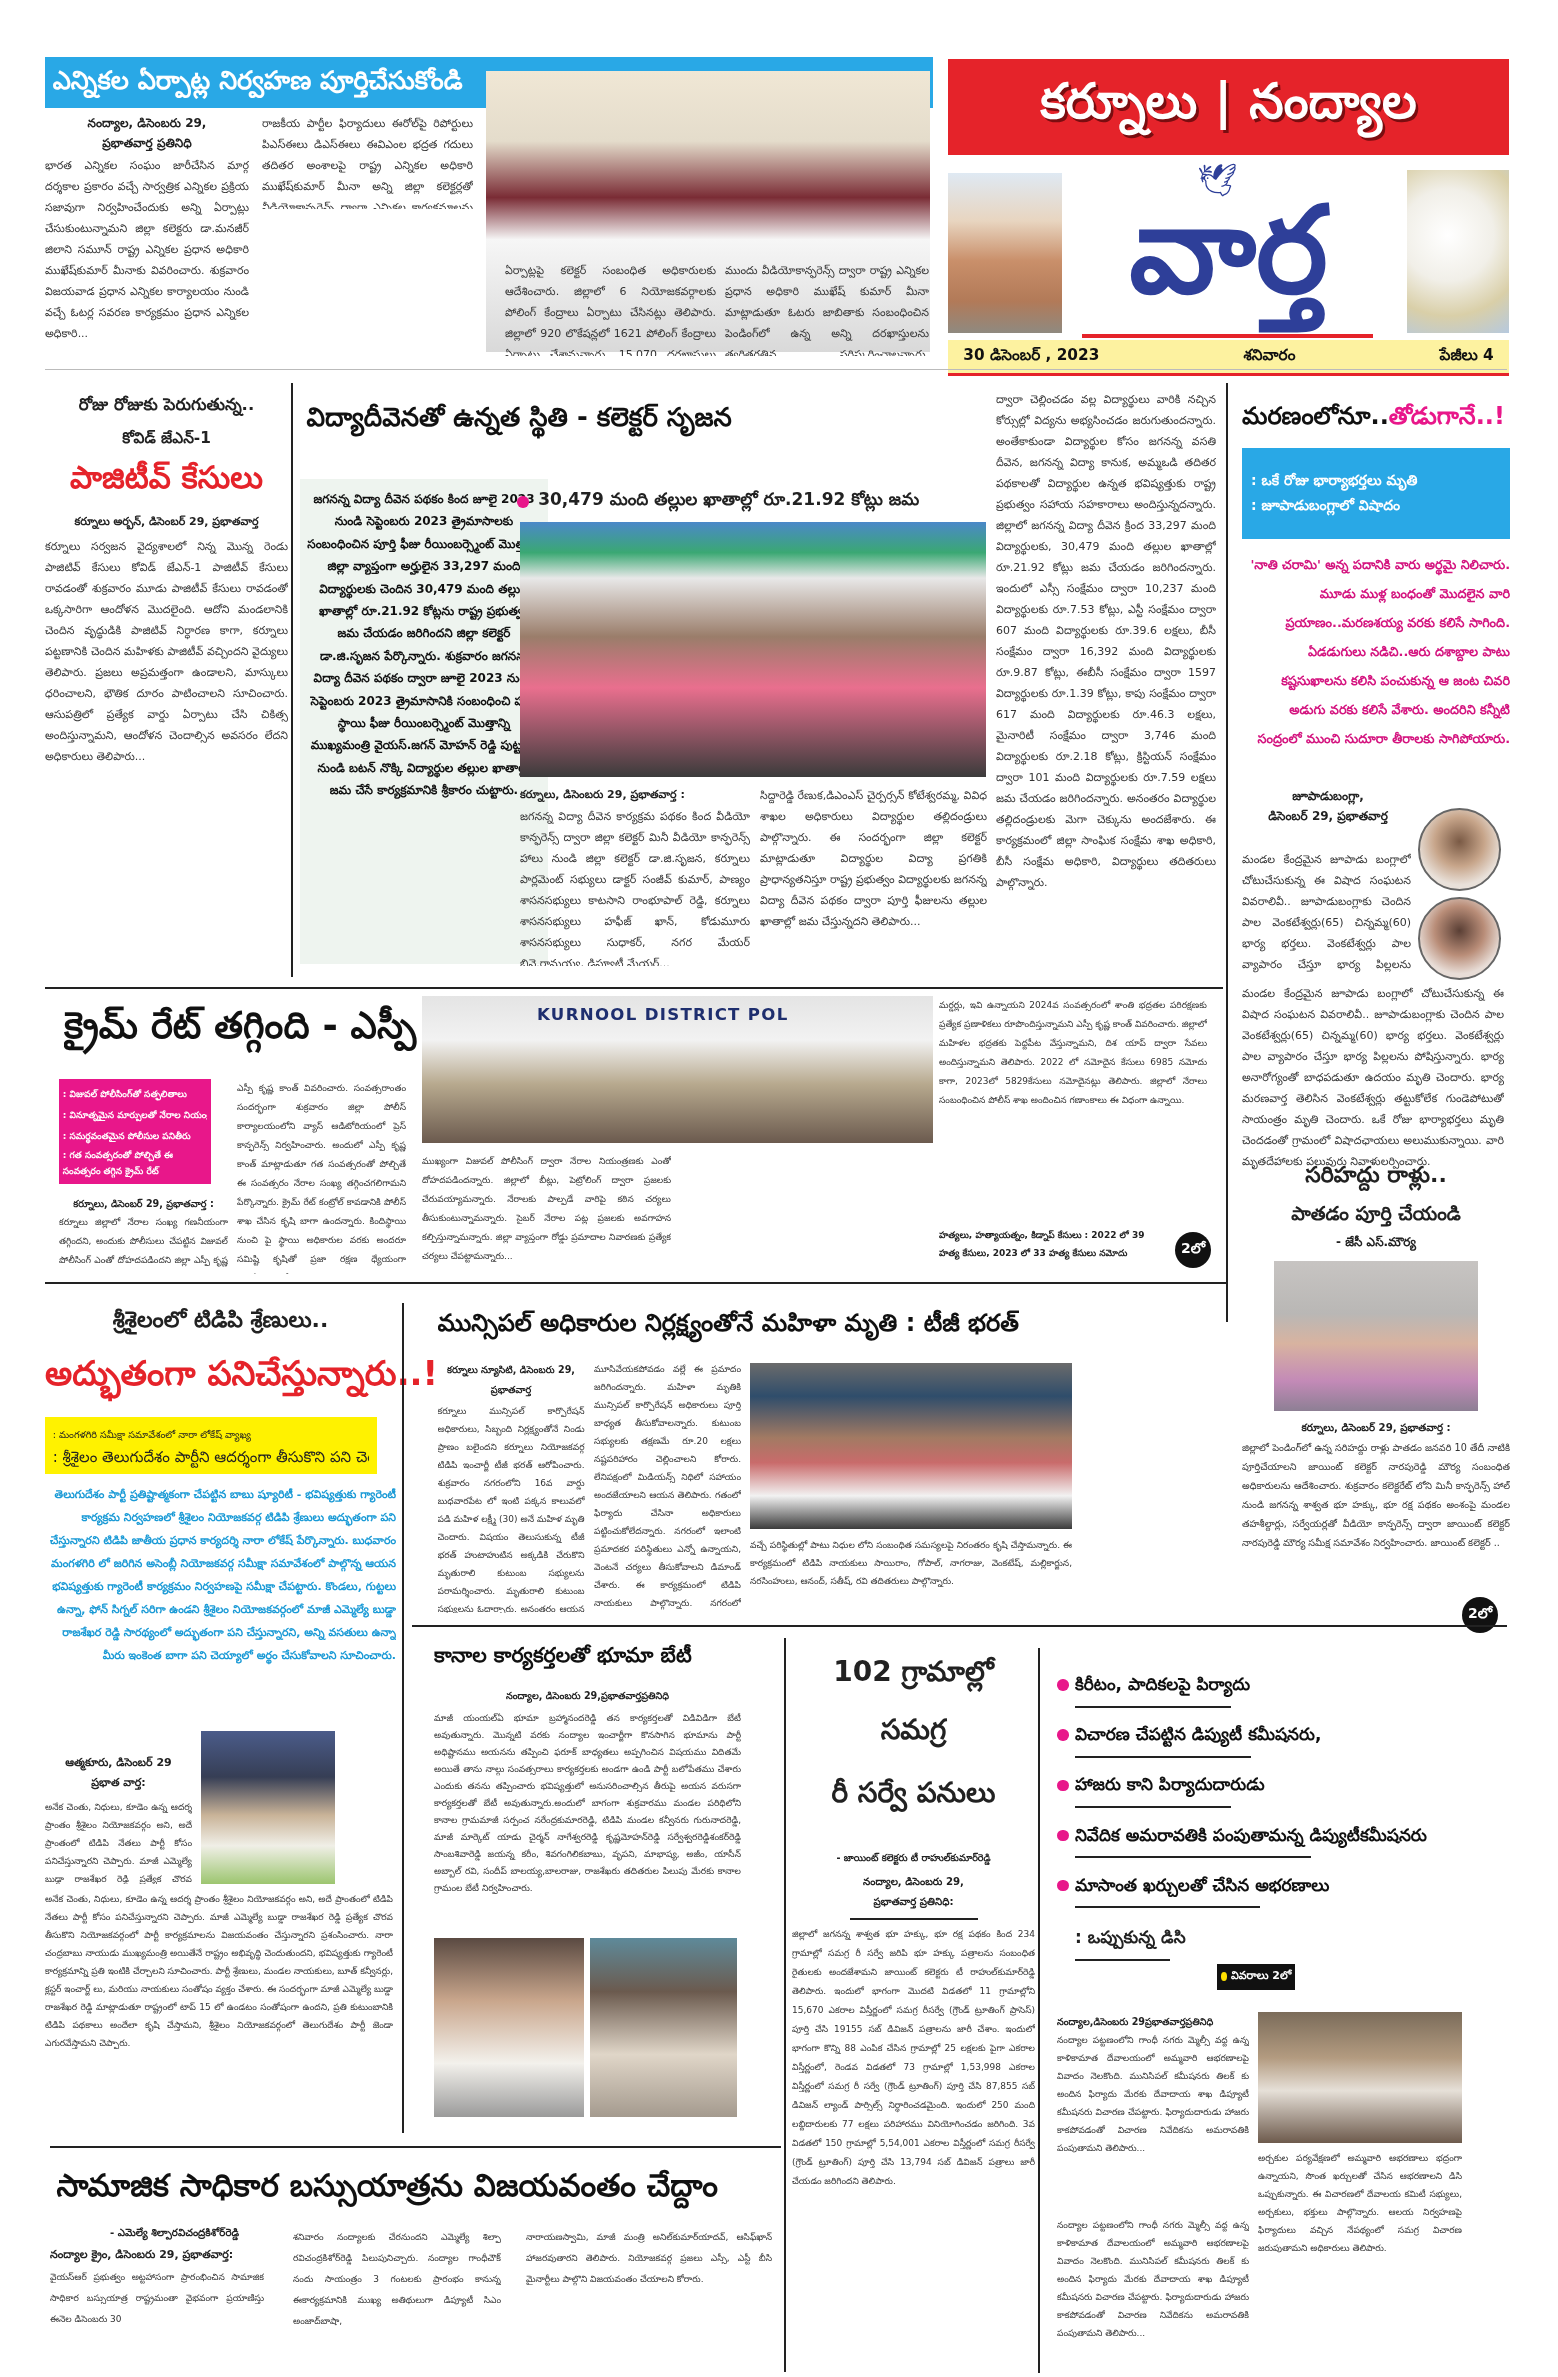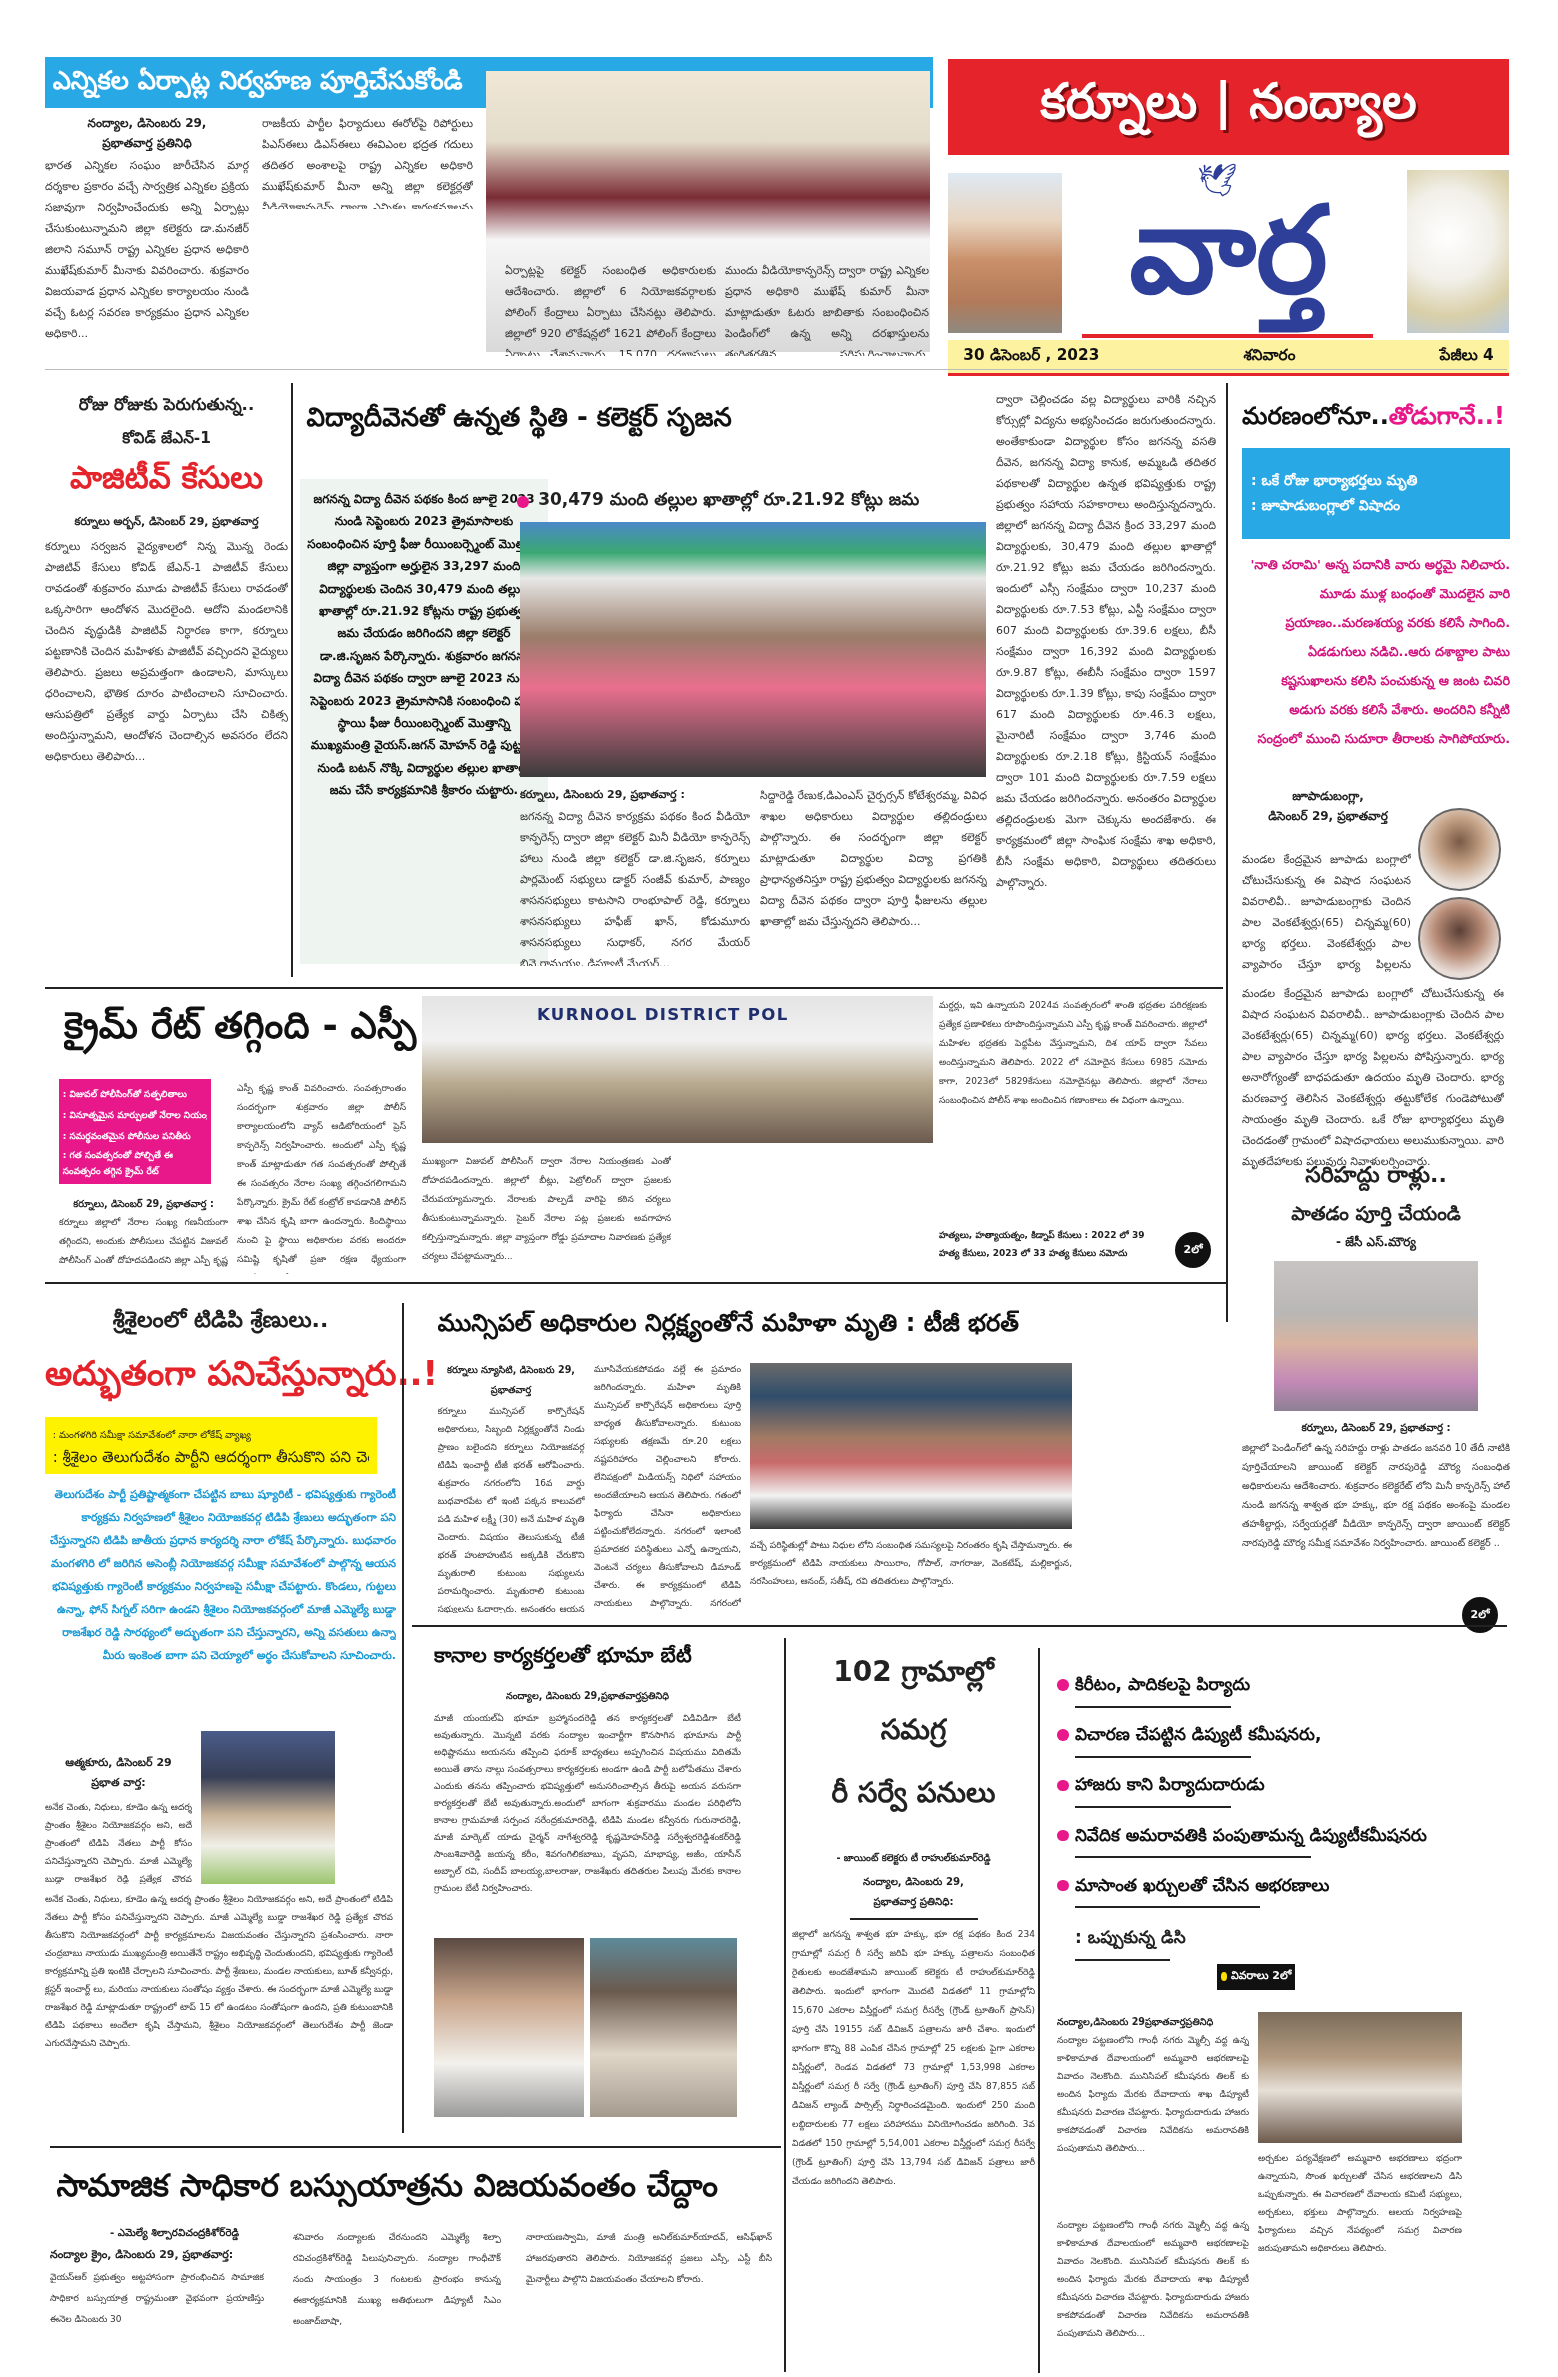--- a/index.html
+++ b/index.html
@@ -5,21 +5,21 @@
   * { box-sizing: border-box; margin: 0; padding: 0; }
   html, body { width: 1558px; height: 2377px; background: #ffffff; overflow: hidden; }
   body { position: relative; font-family: "DejaVu Sans", sans-serif; color: #222; }
   .abs { position: absolute; }
   .body-text { font-family: "DejaVu Sans", sans-serif; font-size: 11px; line-height: 21px; color: #333; text-align: justify; overflow: hidden; }
   .dateline { font-family: "DejaVu Sans", sans-serif; font-weight: bold; font-size: 12px; line-height: 20.4px; text-align: center; color: #222; }
   .headline { font-family: "DejaVu Sans", sans-serif; font-weight: bold; color: #111; white-space: nowrap; overflow: hidden; }
   .photo { background: linear-gradient(135deg, #8a7d6b 0%, #c9b79a 35%, #6e6a67 70%, #3d3a3a 100%); overflow: hidden; }
   .vrule { background: #222; width: 1.9px; }
   .hrule { background: #222; height: 2.6px; }
-  .twol { width: 36px; height: 36px; border-radius: 50%; background: #111; color: #fff; font-weight: bold; font-size: 11px; display: flex; align-items: center; justify-content: center; }
+  .twol { width: 36px; height: 36px; border-radius: 50%; background: #111; color: #fff; font-weight: bold; font-size: 14px; display: flex; align-items: center; justify-content: center; }
   .bullet-dot { display: inline-block; width: 11.5px; height: 11.5px; border-radius: 50%; background: #e8178a; margin-right: 6.4px; vertical-align: middle; }
   .kali-item { font-family: "DejaVu Sans", sans-serif; font-weight: bold; font-size: 17px; color: #111; white-space: nowrap; }
   .kali-line { height: 1.9px; background: #222; margin-top: 7.7px; }
 </style>
 </head>
 <body>
 
 <div class="abs" style="left:948px;top:59px;width:561px;height:319px;">
   <div style="position:absolute;left:0;top:0;width:561px;height:96px;background:#e5232a;display:flex;align-items:center;justify-content:center;">
     <span style="font-family:'DejaVu Sans',sans-serif;font-weight:bold;font-size:49px;color:#fff;text-shadow:2.6px 2.6px 0 #7a0d10;white-space:nowrap;">కర్నూలు | నంద్యాల</span>

